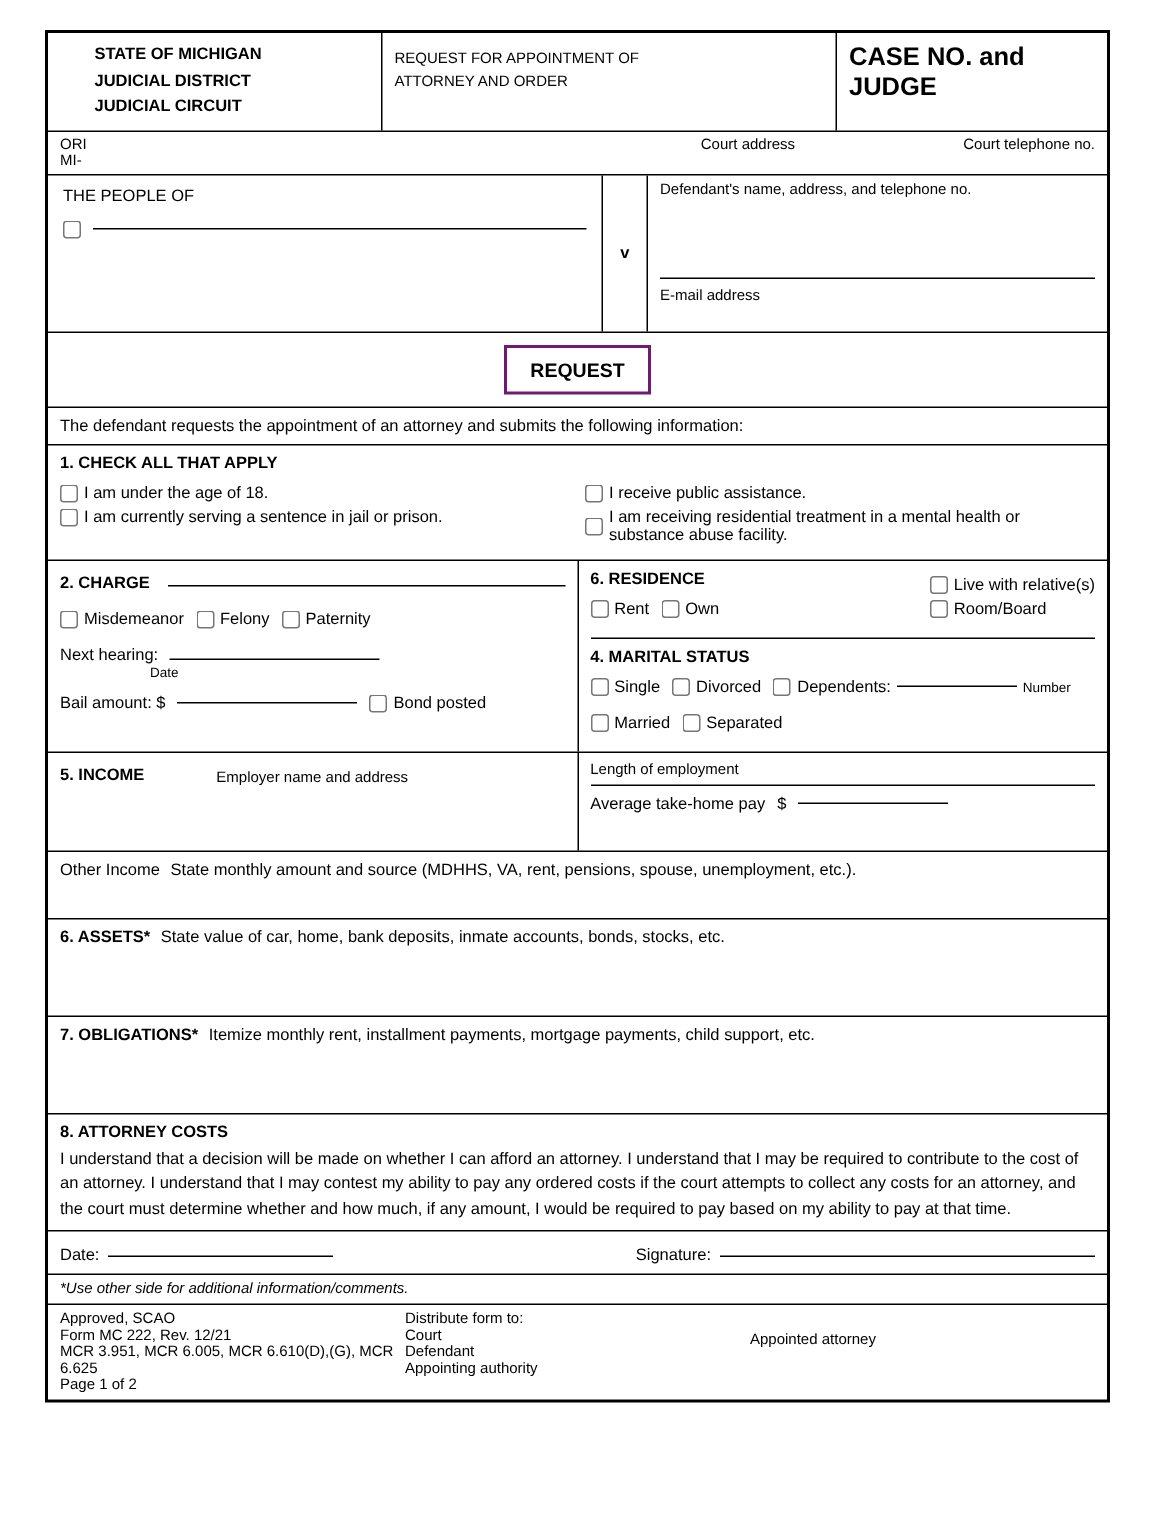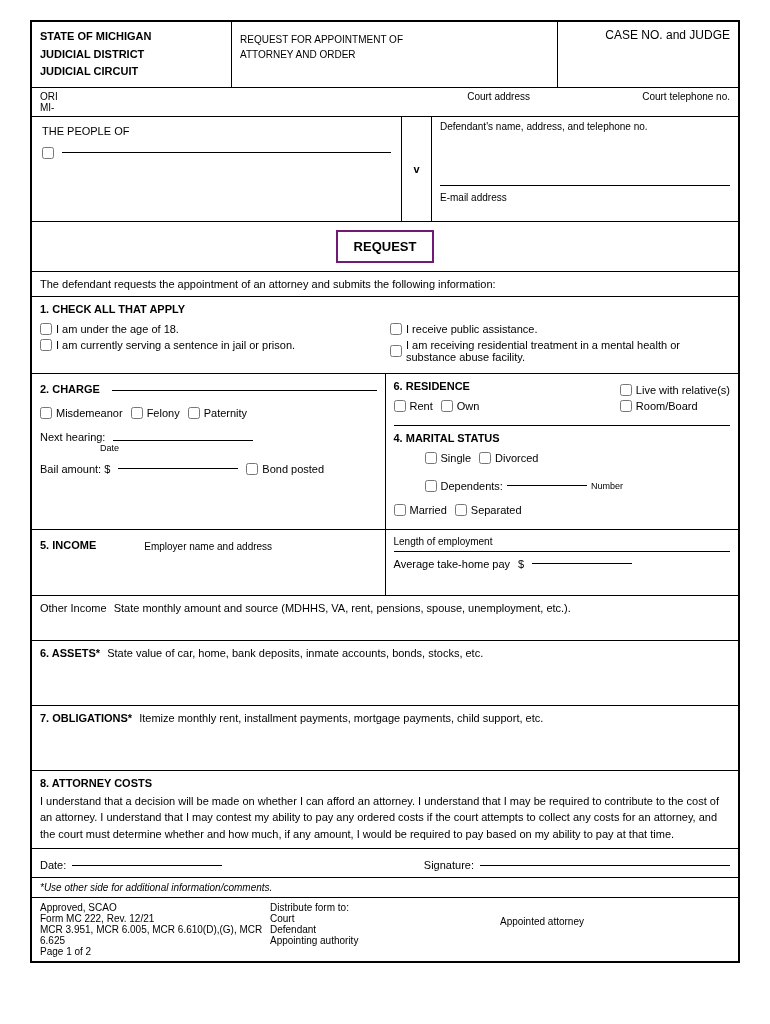--- a/index.html
+++ b/index.html
@@ -22,36 +22,36 @@
       border-bottom: 1px solid #000;
     }
     .header-left {
       width: 200px;
       min-width: 200px;
       border-right: 1px solid #000;
       padding: 6px 8px;
       font-weight: bold;
       font-size: 11px;
       line-height: 1.6;
+      margin-left: 23px;
     }
     .header-center {
       flex: 1;
       padding: 10px 8px;
       font-weight: normal;
       font-size: 10px;
       line-height: 1.5;
       border-right: 1px solid #000;
     }
     .header-right {
       width: 180px;
       min-width: 180px;
       padding: 6px 8px;
-      font-weight: normal;
-      font-size: 12px;
-      text-align: right;
+      font-weight: bold;
+      font-size: 17px;
     }
     
     .ori-row {
       display: flex;
       border-bottom: 1px solid #000;
       padding: 3px 8px;
       font-size: 10px;
       gap: 20px;
     }
     .ori-left { width: 60px; }
@@ -348,21 +348,21 @@
           </div>
           <div class="checkbox-item">
             <input type="checkbox" style="">
             <span>Room/Board</span>
           </div>
         </div>
       </div>
 
       <div>
         <span class="section-title">4. MARITAL STATUS</span>
-        <div class="row-inline" style="margin-top:4px;margin-left:31px;">
+        <div class="row-inline" style="margin-top:4px;">
           <div class="checkbox-item">
             <input type="checkbox" style="">
             <span>Single</span>
           </div>
           <div class="checkbox-item">
             <input type="checkbox" style="">
             <span>Divorced</span>
           </div>
           <div class="checkbox-item">
             <input type="checkbox" style="">

